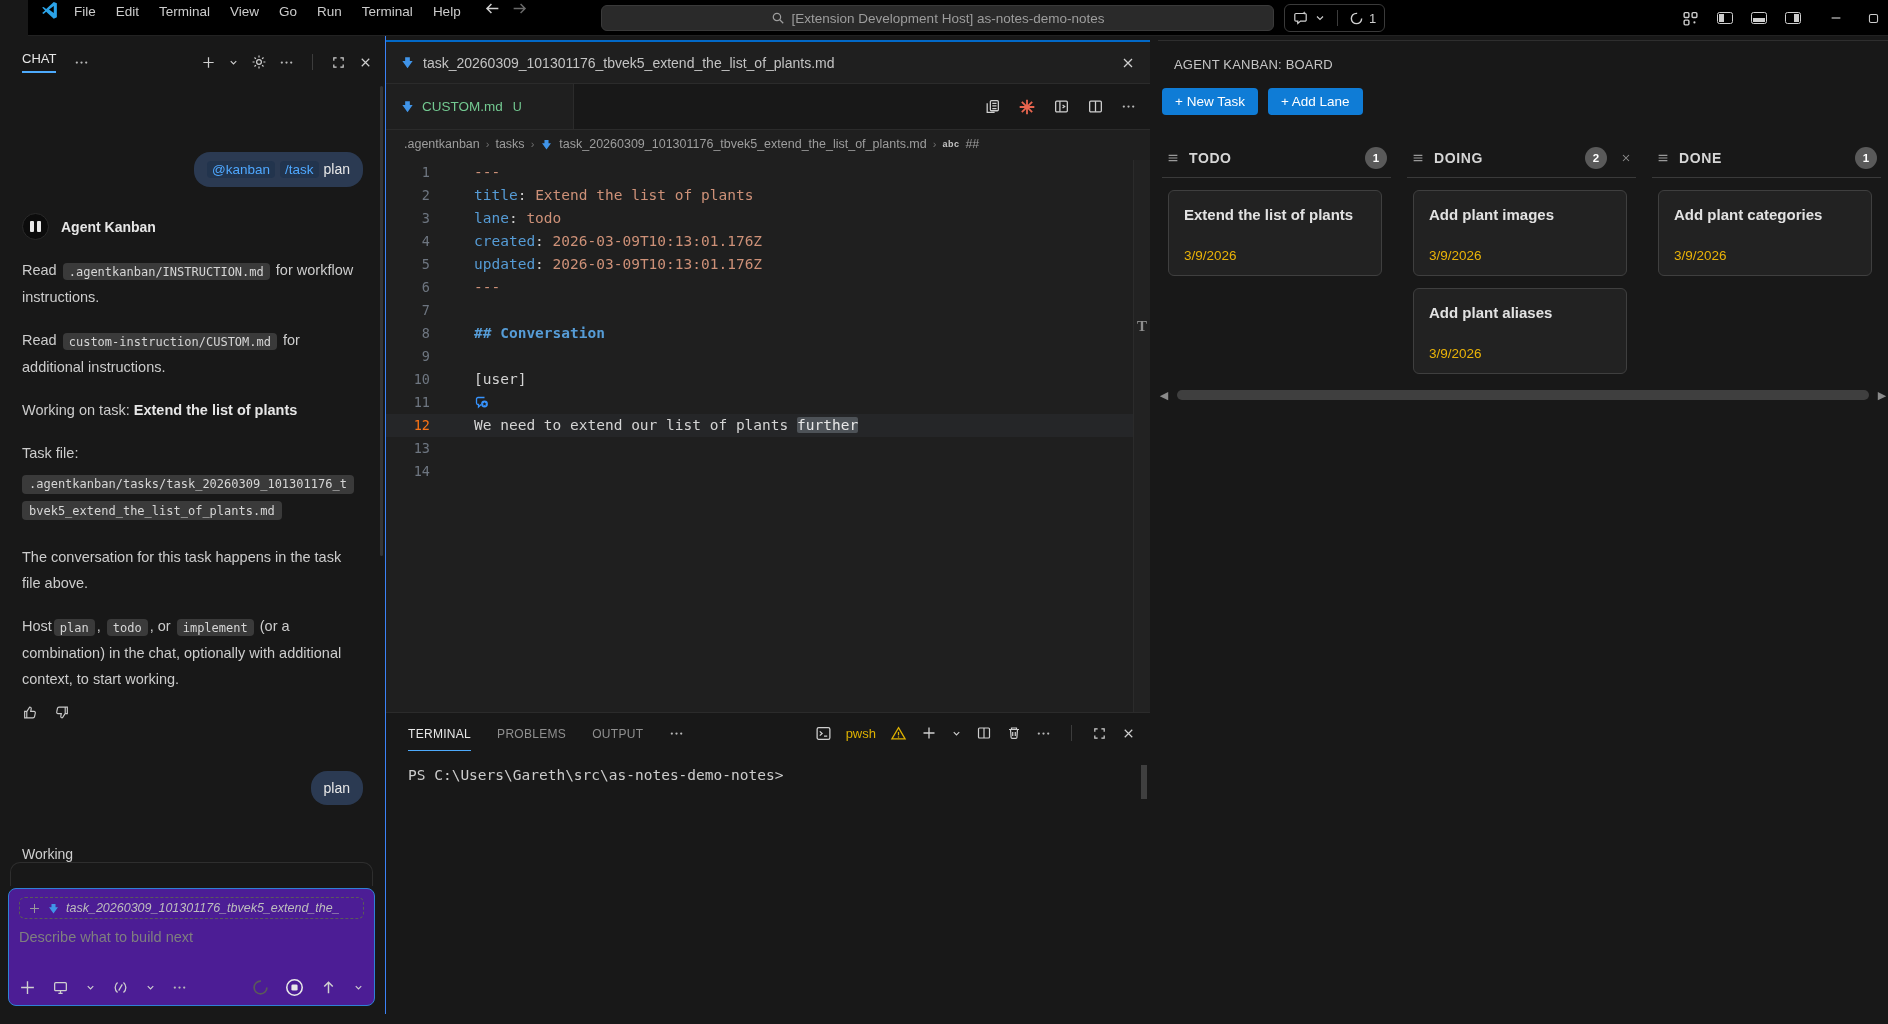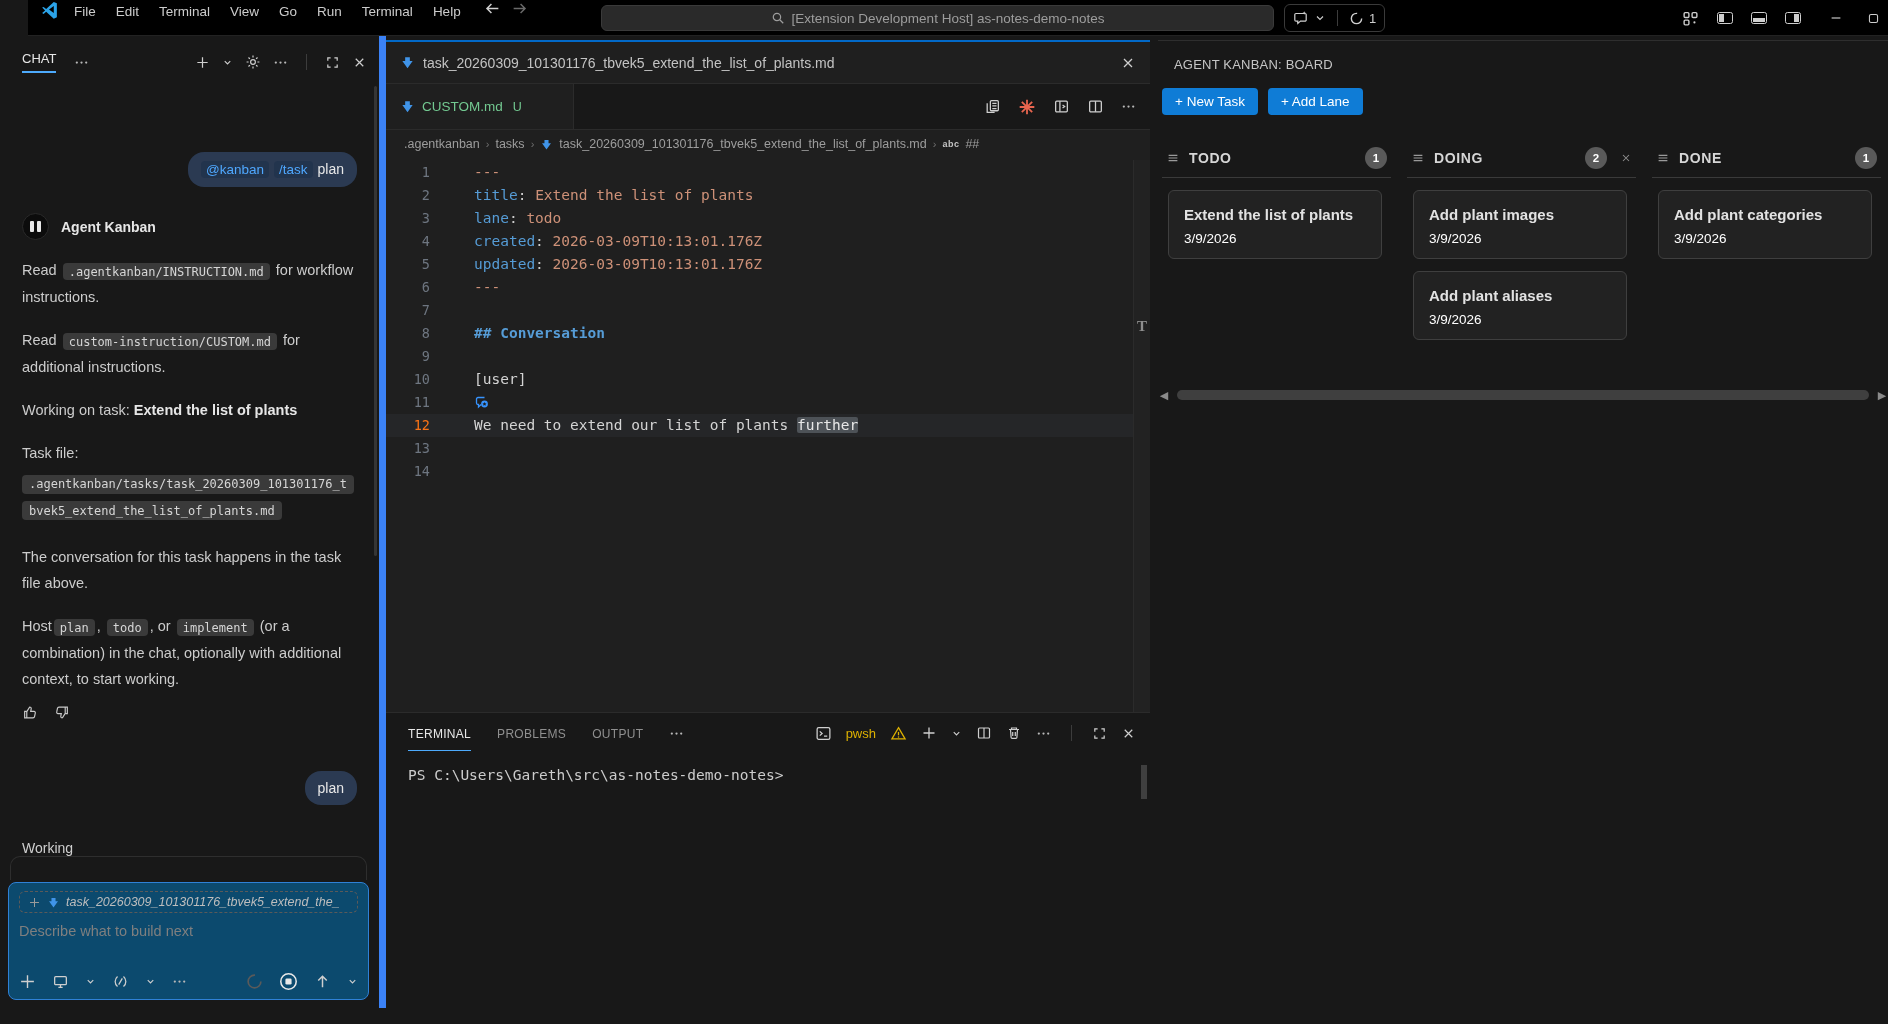--- a/index.html
+++ b/index.html
@@ -21,22 +21,22 @@
     background:#2a2a2a; border:1px solid #3a3a3a; border-radius:6px; display:flex;
     align-items:center; justify-content:center; gap:7px; color:#9d9d9d; font-size:13.5px; }
   .copilot-box { position:absolute; left:1256px; top:4px; height:28px; border:1px solid #3a3a3a;
     border-radius:6px; display:flex; align-items:center; padding:0 8px; gap:5px; }
   .tb-right { position:absolute; right:8px; top:0; height:36px; display:flex; align-items:center; gap:18px; }
   .wicon { width:16px; height:12px; border:1.4px solid #cfcfcf; border-radius:2.5px; position:relative; }
   .wicon .fill { position:absolute; background:#cfcfcf; }
   .spin-count { font-size:13px; color:#cccccc; }
 
   
-  .sidebar { position:absolute; top:36px; left:0; width:386px; bottom:16px; background:#181818;
-    border-right:7px solid #3b82f6; }
+  .sidebar { position:absolute; top:36px; left:0; width:386px; bottom:10px; background:#181818;
+    border-right:1px solid #3b82f6; }
   .chat-header { height:52px; display:flex; align-items:center; padding:0 12px 0 22px; }
   .chat-tab { font-size:13px; color:#e7e7e7; padding-bottom:5px; border-bottom:2px solid #4daafc; margin-right:18px; }
   .chat-header .spacer, .row-spacer { flex:1; }
   .hdr-icons { display:flex; align-items:center; gap:12px; }
   .chat-session { height:34px; display:flex; align-items:center; gap:10px; padding:0 14px 0 22px; }
   .session-title { font-size:12.5px; font-weight:bold; letter-spacing:.4px; color:#cccccc; }
   .chat-scroll { position:absolute; top:96px; left:0; right:8px; bottom:178px; overflow:hidden;
     padding:6px 14px 0 22px; }
   .bubble { margin-left:auto; width:fit-content; max-width:280px; background:#2b3a52;
     border-radius:16px; padding:9px 13px; font-size:14px; color:#e8e8e8; margin-top:14px; }
@@ -52,21 +52,21 @@
     color:#d6d6d6; border-radius:4px; padding:1.5px 6px; margin:0 2px; }
   .codeblock { margin-top:8px; }
   .codeblock span { display:inline-block; font-family:"DejaVu Sans Mono", monospace; font-size:12px;
     background:#3a3a3a; color:#d6d6d6; border-radius:4px; padding:2.5px 7px; margin-bottom:7px; }
   .thumbs { display:flex; gap:14px; margin-top:12px; color:#c9c9c9; }
   .reply-bubble { margin-top:50px; }
   .working-label { position:absolute; left:22px; bottom:152px; font-size:14px; color:#cfcfcf; }
   .working-shell { position:absolute; left:10px; right:12px; bottom:128px; height:24px;
     border:1px solid #2e2e2e; border-bottom:none; border-radius:10px 10px 0 0; }
   .chat-input { position:absolute; left:8px; right:10px; bottom:8px; height:118px;
-    background:#0c4a6e; border:1px solid #2f81d6; border-radius:8px; padding:8px 10px 6px; }
+    background:#4c1d95; border:1px solid #2f81d6; border-radius:8px; padding:8px 10px 6px; }
   .attach-chip { display:flex; align-items:center; gap:6px; border:1px dashed #5a5a5a;
     border-radius:6px; padding:3px 8px; width:100%; overflow:hidden; white-space:nowrap; }
   .attach-chip .fname { font-size:12.5px; font-style:italic; color:#bdbdbd; overflow:hidden; }
   .chat-input input { width:100%; background:transparent; border:none; outline:none;
     color:#d0d0d0; font-size:14.5px; margin-top:10px; font-family:"Liberation Sans", sans-serif; }
   .chat-input input::placeholder { color:#7f7f7f; }
   .input-toolbar { position:absolute; left:10px; right:10px; bottom:8px; display:flex;
     align-items:center; gap:16px; }
   .sb-thumb { position:absolute; right:2px; top:50px; width:3px; height:470px;
     background:#353535; border-radius:2px; }
@@ -125,21 +125,21 @@
   .lane-head { display:flex; align-items:center; gap:9px; height:26px; padding:0 4px; }
   .lane-grip { color:#9a9a9a; font-size:13px; }
   .lane-name { font-size:14px; font-weight:bold; letter-spacing:.6px; color:#d6d6d6; }
   .lane-count { margin-left:auto; width:22px; height:22px; border-radius:50%; background:#5a5a5a;
     color:#ffffff; font-size:11.5px; font-weight:bold; display:flex; align-items:center; justify-content:center; }
   .lane-close { color:#8f8f8f; font-size:13px; margin-left:4px; }
   .lane-sep { height:1px; background:#3a3a3a; margin-top:6px; }
   .card { background:#222222; border:1px solid #3f3f3f; border-radius:6px; margin:12px 9px 0 6px;
     padding:13px 15px 12px; }
   .card-title { font-size:15px; font-weight:bold; color:#e2e2e2; line-height:22px; }
-  .card-date { font-size:13.5px; color:#ffffff; margin-top:5px; }
+  .card-date { font-size:13.5px; color:#eab308; margin-top:22px; }
   .kb-hscroll { position:absolute; left:0; right:0; top:347px; height:14px; display:flex; align-items:center; }
   .kb-track { flex:1; height:10px; background:#3f3f3f; border-radius:5px; margin:0 7px; }
   .kb-arrow { color:#8a8a8a; font-size:11px; width:12px; text-align:center; }
 </style>
 </head>
 <body>
 
 <div class="screen">
 
   <header class="titlebar">

